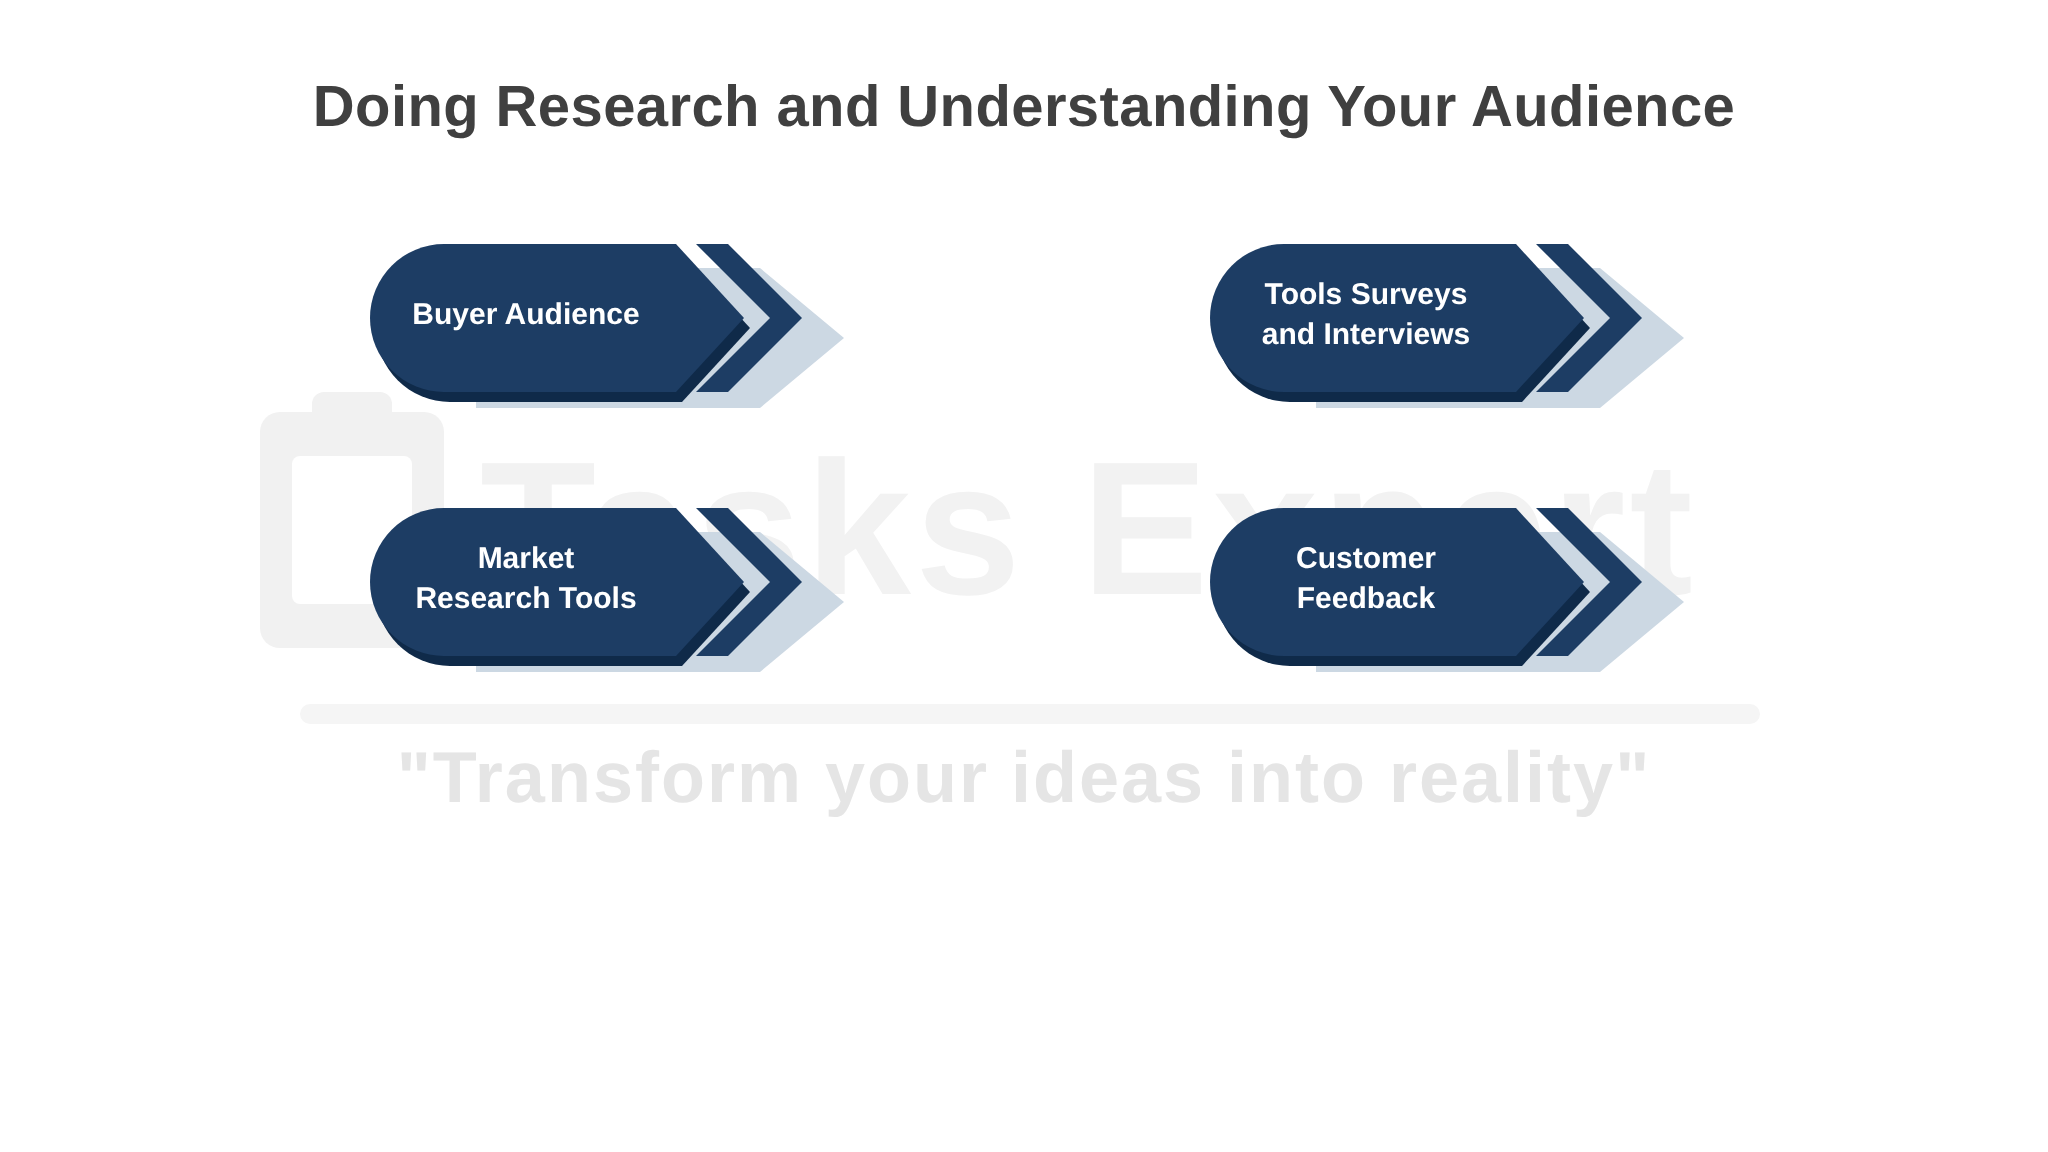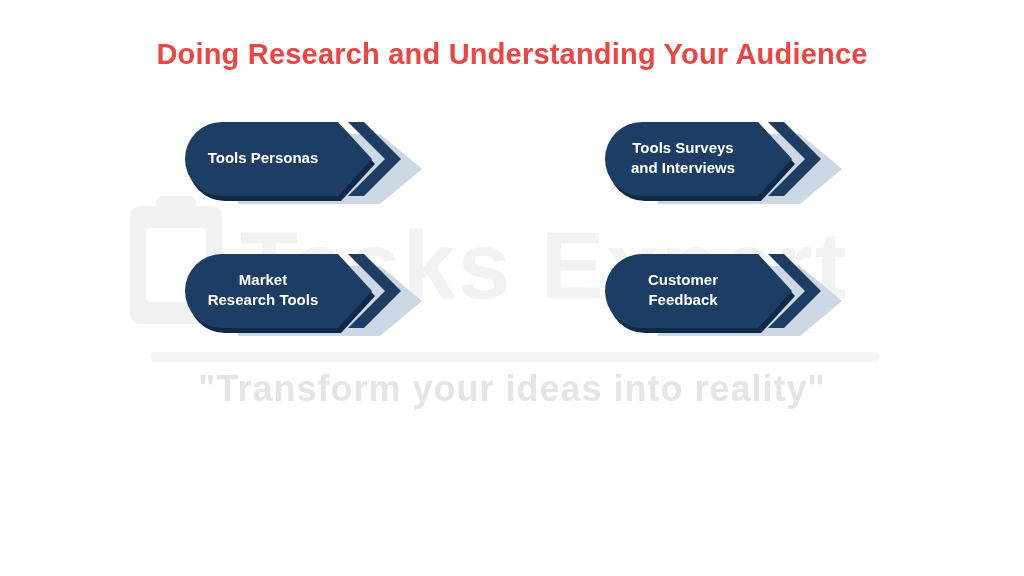--- a/index.html
+++ b/index.html
@@ -20,21 +20,21 @@
   .title {
     position: absolute;
     top: 38px;
     left: 0;
     width: 100%;
     margin: 0;
     text-align: center;
     font-size: 29px;
     font-weight: 800;
     letter-spacing: 0.2px;
-    color: #ef4444;
+    color: #404040;
   }
 
   
   .watermark {
     position: absolute;
     top: 185px;
     left: 130px;
     width: 780px;
     height: 160px;
     display: flex;
@@ -159,21 +159,21 @@
 
   <h1 class="title">Doing Research and Understanding Your Audience</h1>
 
   <div class="item item-1">
     <svg viewBox="0 0 260 90" aria-hidden="true">
       <polygon class="shape-light" points="60,18 202,18 244,53 202,88 60,88"></polygon>
       <path class="shape-shadow" transform="translate(3,5)" d="M44,6 L160,6 L194,43 L160,80 L44,80 A37,37 0 0 1 44,6 Z"></path>
       <path class="shape-pill" d="M44,6 L160,6 L194,43 L160,80 L44,80 A37,37 0 0 1 44,6 Z"></path>
       <polygon class="shape-chevron" points="170,6 207,43 170,80 186,80 223,43 186,6"></polygon>
     </svg>
-    <div class="item-label">Tools Personas</div>
+    <div class="item-label">Buyer Audience</div>
   </div>
 
   <div class="item item-2">
     <svg viewBox="0 0 260 90" aria-hidden="true">
       <polygon class="shape-light" points="60,18 202,18 244,53 202,88 60,88"></polygon>
       <path class="shape-shadow" transform="translate(3,5)" d="M44,6 L160,6 L194,43 L160,80 L44,80 A37,37 0 0 1 44,6 Z"></path>
       <path class="shape-pill" d="M44,6 L160,6 L194,43 L160,80 L44,80 A37,37 0 0 1 44,6 Z"></path>
       <polygon class="shape-chevron" points="170,6 207,43 170,80 186,80 223,43 186,6"></polygon>
     </svg>
     <div class="item-label">Tools Surveys

